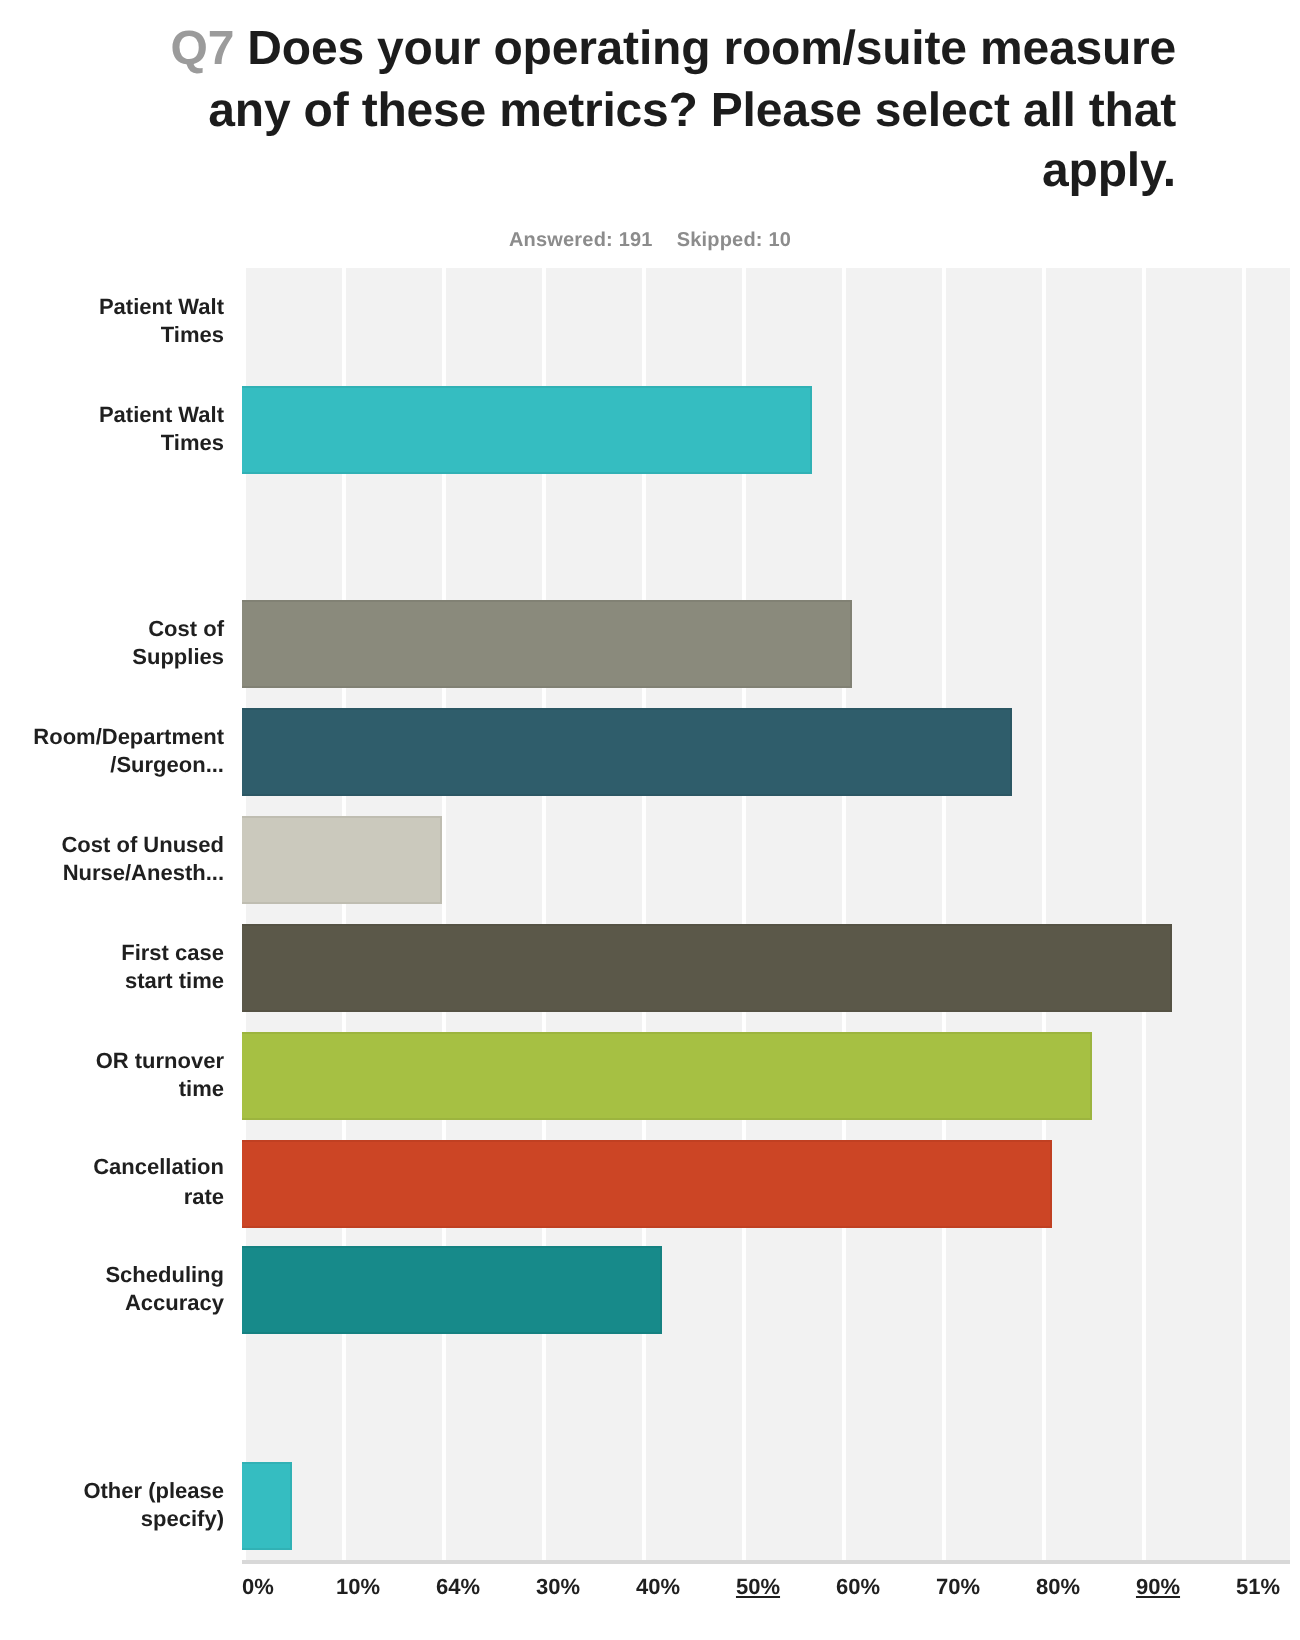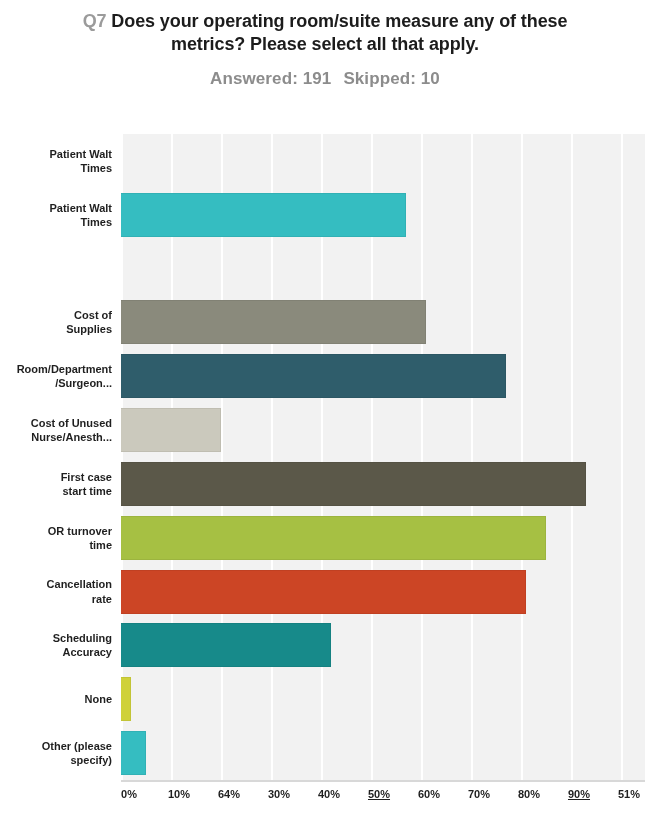--- a/index.html
+++ b/index.html
@@ -16,33 +16,34 @@
     background: #ffffff;
     overflow: hidden;
   }
 
   
   .header {
     padding: 10px 62px 0 62px;
     text-align: center;
   }
   .title {
-    font-size: 18px;
+    font-size: 24px;
     font-weight: bold;
     color: #1c1c1c;
     line-height: 1.28;
     letter-spacing: -0.1px;
+    text-align: right;
   }
   .title .qnum {
     color: #9b9b9b;
     font-weight: bold;
   }
   .submeta {
     margin-top: 13px;
-    font-size: 17px;
+    font-size: 10px;
     font-weight: bold;
     color: #8c8c8c;
     letter-spacing: 0.1px;
   }
   .submeta .gap { display: inline-block; width: 12px; }
 
   
   .chart {
     position: absolute;
     left: 0; top: 134px;
@@ -189,24 +190,20 @@
         </div>
         <div class="row" style="top: 430.667px; height: 53.8333px;">
           <div class="cat-label">Cancellation
 rate</div>
           <div class="bar" title="Cancellation rate: 81%" style="top: 4.91667px; height: 44px; width: 405px; background: rgb(204, 69, 37);"></div>
         </div>
         <div class="row" style="top: 484.5px; height: 53.8333px;">
           <div class="cat-label">Scheduling
 Accuracy</div>
           <div class="bar" title="Scheduling Accuracy: 42%" style="top: 4.91667px; height: 44px; width: 210px; background: rgb(23, 138, 138);"></div>
-        </div>
-        <div class="row" style="top: 538.333px; height: 53.8333px;">
-          <div class="cat-label">None</div>
-          <div class="bar" title="None: 2%" style="top: 4.91667px; height: 44px; width: 10px; background: rgb(207, 209, 58);"></div>
         </div>
         <div class="row" style="top: 592.167px; height: 53.8333px;">
           <div class="cat-label">Other (please
 specify)</div>
           <div class="bar" title="Other (please specify): 5%" style="top: 4.91667px; height: 44px; width: 25px; background: rgb(53, 189, 193);"></div>
         </div>
       </div>
     <div class="xticks" id="xticks">
         <div class="xtick" style="left: 129px;">0%</div>
         <div class="xtick" style="left: 179px;">10%</div>

